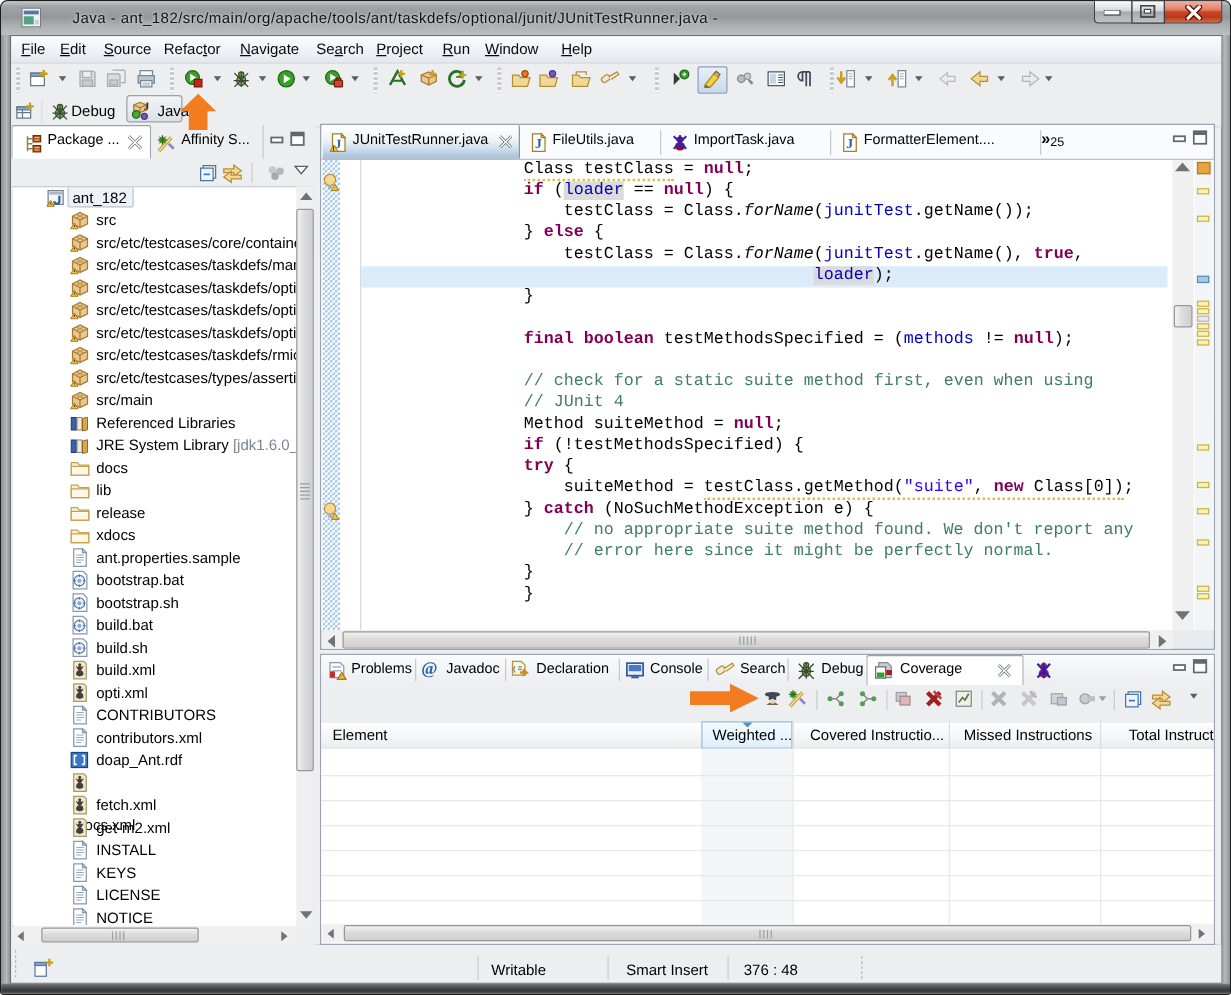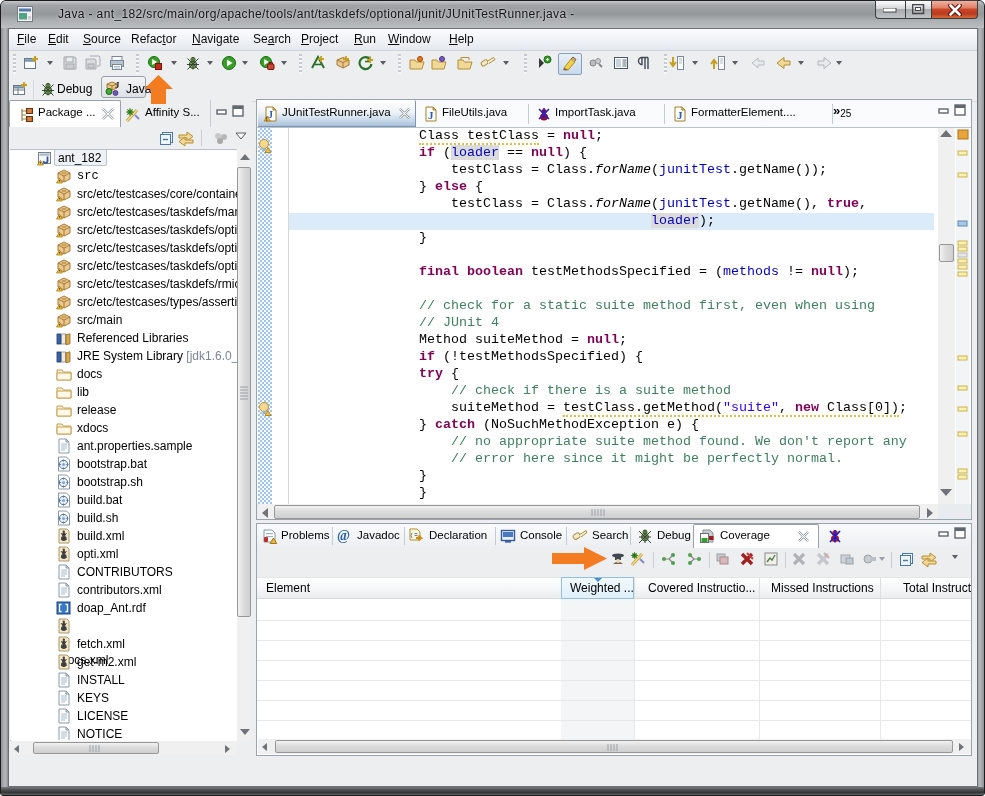--- a/index.html
+++ b/index.html
@@ -254,20 +254,35 @@
  <div class="abs" style="left:92px;top:47px;width:45px;height:22px;background:linear-gradient(180deg,#f2f4f6,#dde1e6);border:1px solid #9aa1aa;border-radius:3px;box-sizing:border-box;"></div>
  <svg class="ic16" style="left:96px;top:51px" viewBox="0 0 16 16">
    <path d="M2,4 L7,2 L12,4 L12,8 L7,10 L2,8 Z" fill="#e8c890" stroke="#a87830"></path>
    <path d="M2,4 L7,6 L12,4 M7,6 L7,10" stroke="#a87830" fill="none"></path>
    <circle cx="4" cy="11.5" r="3" fill="#48a838" stroke="#186810"></circle>
    <circle cx="10.5" cy="13" r="2.4" fill="#7858c0" stroke="#483888"></circle>
    <text x="10" y="8" font-size="9" font-weight="bold" fill="#303030" font-family="Liberation Serif">J</text>
  </svg>
  <div class="abs" style="left:117px;top:53px;font-size:12px;">Java</div>
 
+ <div id="statusbar" class="abs" style="left:0;bottom:0;right:0;height:30px;background:#eceef0;border-top:1px solid #d4d7da;">
+   <div class="abs" style="left:373px;top:9px;width:1px;height:19px;background:#c9ccd0"></div>
+   <div class="abs" style="left:477px;top:9px;width:1px;height:19px;background:#c9ccd0"></div>
+   <div class="abs" style="left:573px;top:9px;width:1px;height:19px;background:#c9ccd0"></div>
+   <div class="abs" style="left:384px;top:13px;">Writable</div>
+   <div class="abs" style="left:492px;top:13px;">Smart Insert</div>
+   <div class="abs" style="left:586px;top:13px;">376 : 48</div>
+   <div class="abs" style="left:680px;top:9px;width:1px;height:19px;background:repeating-linear-gradient(180deg,#b8bbbe 0 2px,transparent 2px 4px)"></div>
+   <div class="abs" style="left:3px;top:4px;width:1px;height:22px;background:repeating-linear-gradient(180deg,#b8bbbe 0 2px,transparent 2px 4px)"></div>
+   <svg class="abs" style="left:17px;top:9px" width="18" height="18" viewBox="0 0 18 18">
+     <rect x="2" y="5" width="9" height="11" fill="#fff" stroke="#5878a8"></rect>
+     <rect x="2" y="5" width="9" height="2.4" fill="#88a8c8" stroke="#5878a8"></rect>
+     <path d="M13.5,2 v6 M10.5,5 h6" stroke="#c8a020" stroke-width="1.8"></path>
+   </svg>
+ </div>
 </div>
 
 <svg width="0" height="0" style="position:absolute">
  <defs>
   <g id="sym-pkg">
     <path d="M2,5 L8,2 L14,5 L14,11 L8,14 L2,11 Z" fill="#e8c890" stroke="#a87830" stroke-width="1"></path>
     <path d="M2,5 L8,8 L14,5 M8,8 L8,14" stroke="#a87830" stroke-width="1" fill="none"></path>
     <path d="M5,3.5 L11,6.5 M11,3.5 L5,6.5" stroke="#c09850" stroke-width="1"></path>
     <path d="M0.5,15 l3,-4.6 l3,4.6 z" fill="#f0c438" stroke="#a87818" stroke-width="0.8"></path>
     <rect x="3.1" y="12" width="0.9" height="1.6" fill="#604008"></rect>
@@ -366,21 +381,21 @@
   <div class="abs" style="left:1px;top:50px;width:241px;height:592px;background:#fff;border:1px solid #b9bfc7;border-bottom:none;box-sizing:border-box;"></div>
   <div id="tree" class="abs" style="left:1px;top:51px;width:227px;height:590px;overflow:hidden;background:#fff;">
 <div class="abs" style="left:44px;top:-1px;width:53px;height:17px;background:#eef1f5;border:1px solid #b8c4d4;border-radius:2px;box-sizing:border-box;"></div>
       <svg class="abs" style="left:27px;top:0px" width="16" height="16" viewBox="0 0 16 16">
         <use href="#sym-jproj"></use>
       </svg>
       <div class="abs" style="left:48px;top:1px;white-space:nowrap;">ant_182</div>
 <svg class="abs" style="left:46px;top:18px" width="16" height="16" viewBox="0 0 16 16">
         <use href="#sym-pkg"></use>
       </svg>
-      <div class="abs" style="left:67px;top:19px;white-space:nowrap;font-family:Liberation Mono, monospace;">src</div>
+      <div class="abs" style="left:67px;top:19px;white-space:nowrap;">src</div>
 <svg class="abs" style="left:46px;top:36px" width="16" height="16" viewBox="0 0 16 16">
         <use href="#sym-pkg"></use>
       </svg>
       <div class="abs" style="left:67px;top:37px;white-space:nowrap;">src/etc/testcases/core/containe</div>
 <svg class="abs" style="left:46px;top:54px" width="16" height="16" viewBox="0 0 16 16">
         <use href="#sym-pkg"></use>
       </svg>
       <div class="abs" style="left:67px;top:55px;white-space:nowrap;">src/etc/testcases/taskdefs/mani</div>
 <svg class="abs" style="left:46px;top:72px" width="16" height="16" viewBox="0 0 16 16">
         <use href="#sym-pkg"></use>
@@ -628,21 +643,20 @@
                                              <span class="fd occ">loader</span>);
                 }
 
                 <span class="kw">final</span> <span class="kw">boolean</span> testMethodsSpecified = (<span class="fd">methods</span> != <span class="kw">null</span>);
 
                 <span class="cm">// check for a static suite method first, even when using</span>
                 <span class="cm">// JUnit 4</span>
                 Method suiteMethod = <span class="kw">null</span>;
                 <span class="kw">if</span> (!testMethodsSpecified) {
                 <span class="kw">try</span> {
-                    <span class="cm">// check if there is a suite method</span>
                     suiteMethod = <span class="sq">testClass.getMethod(<span class="st">"suite"</span>, <span class="kw">new</span> Class[0])</span>;
                 } <span class="kw">catch</span> (NoSuchMethodException e) {
                     <span class="cm">// no appropriate suite method found. We don't report any</span>
                     <span class="cm">// error here since it might be perfectly normal.</span>
                 }
                 }</pre>
 </div>
 
 <div id="bottompanel" class="panel" style="left:256px;top:523px;width:716px;height:233px;border:1px solid #9aa4b0;box-sizing:border-box;background:#fff;">
 

